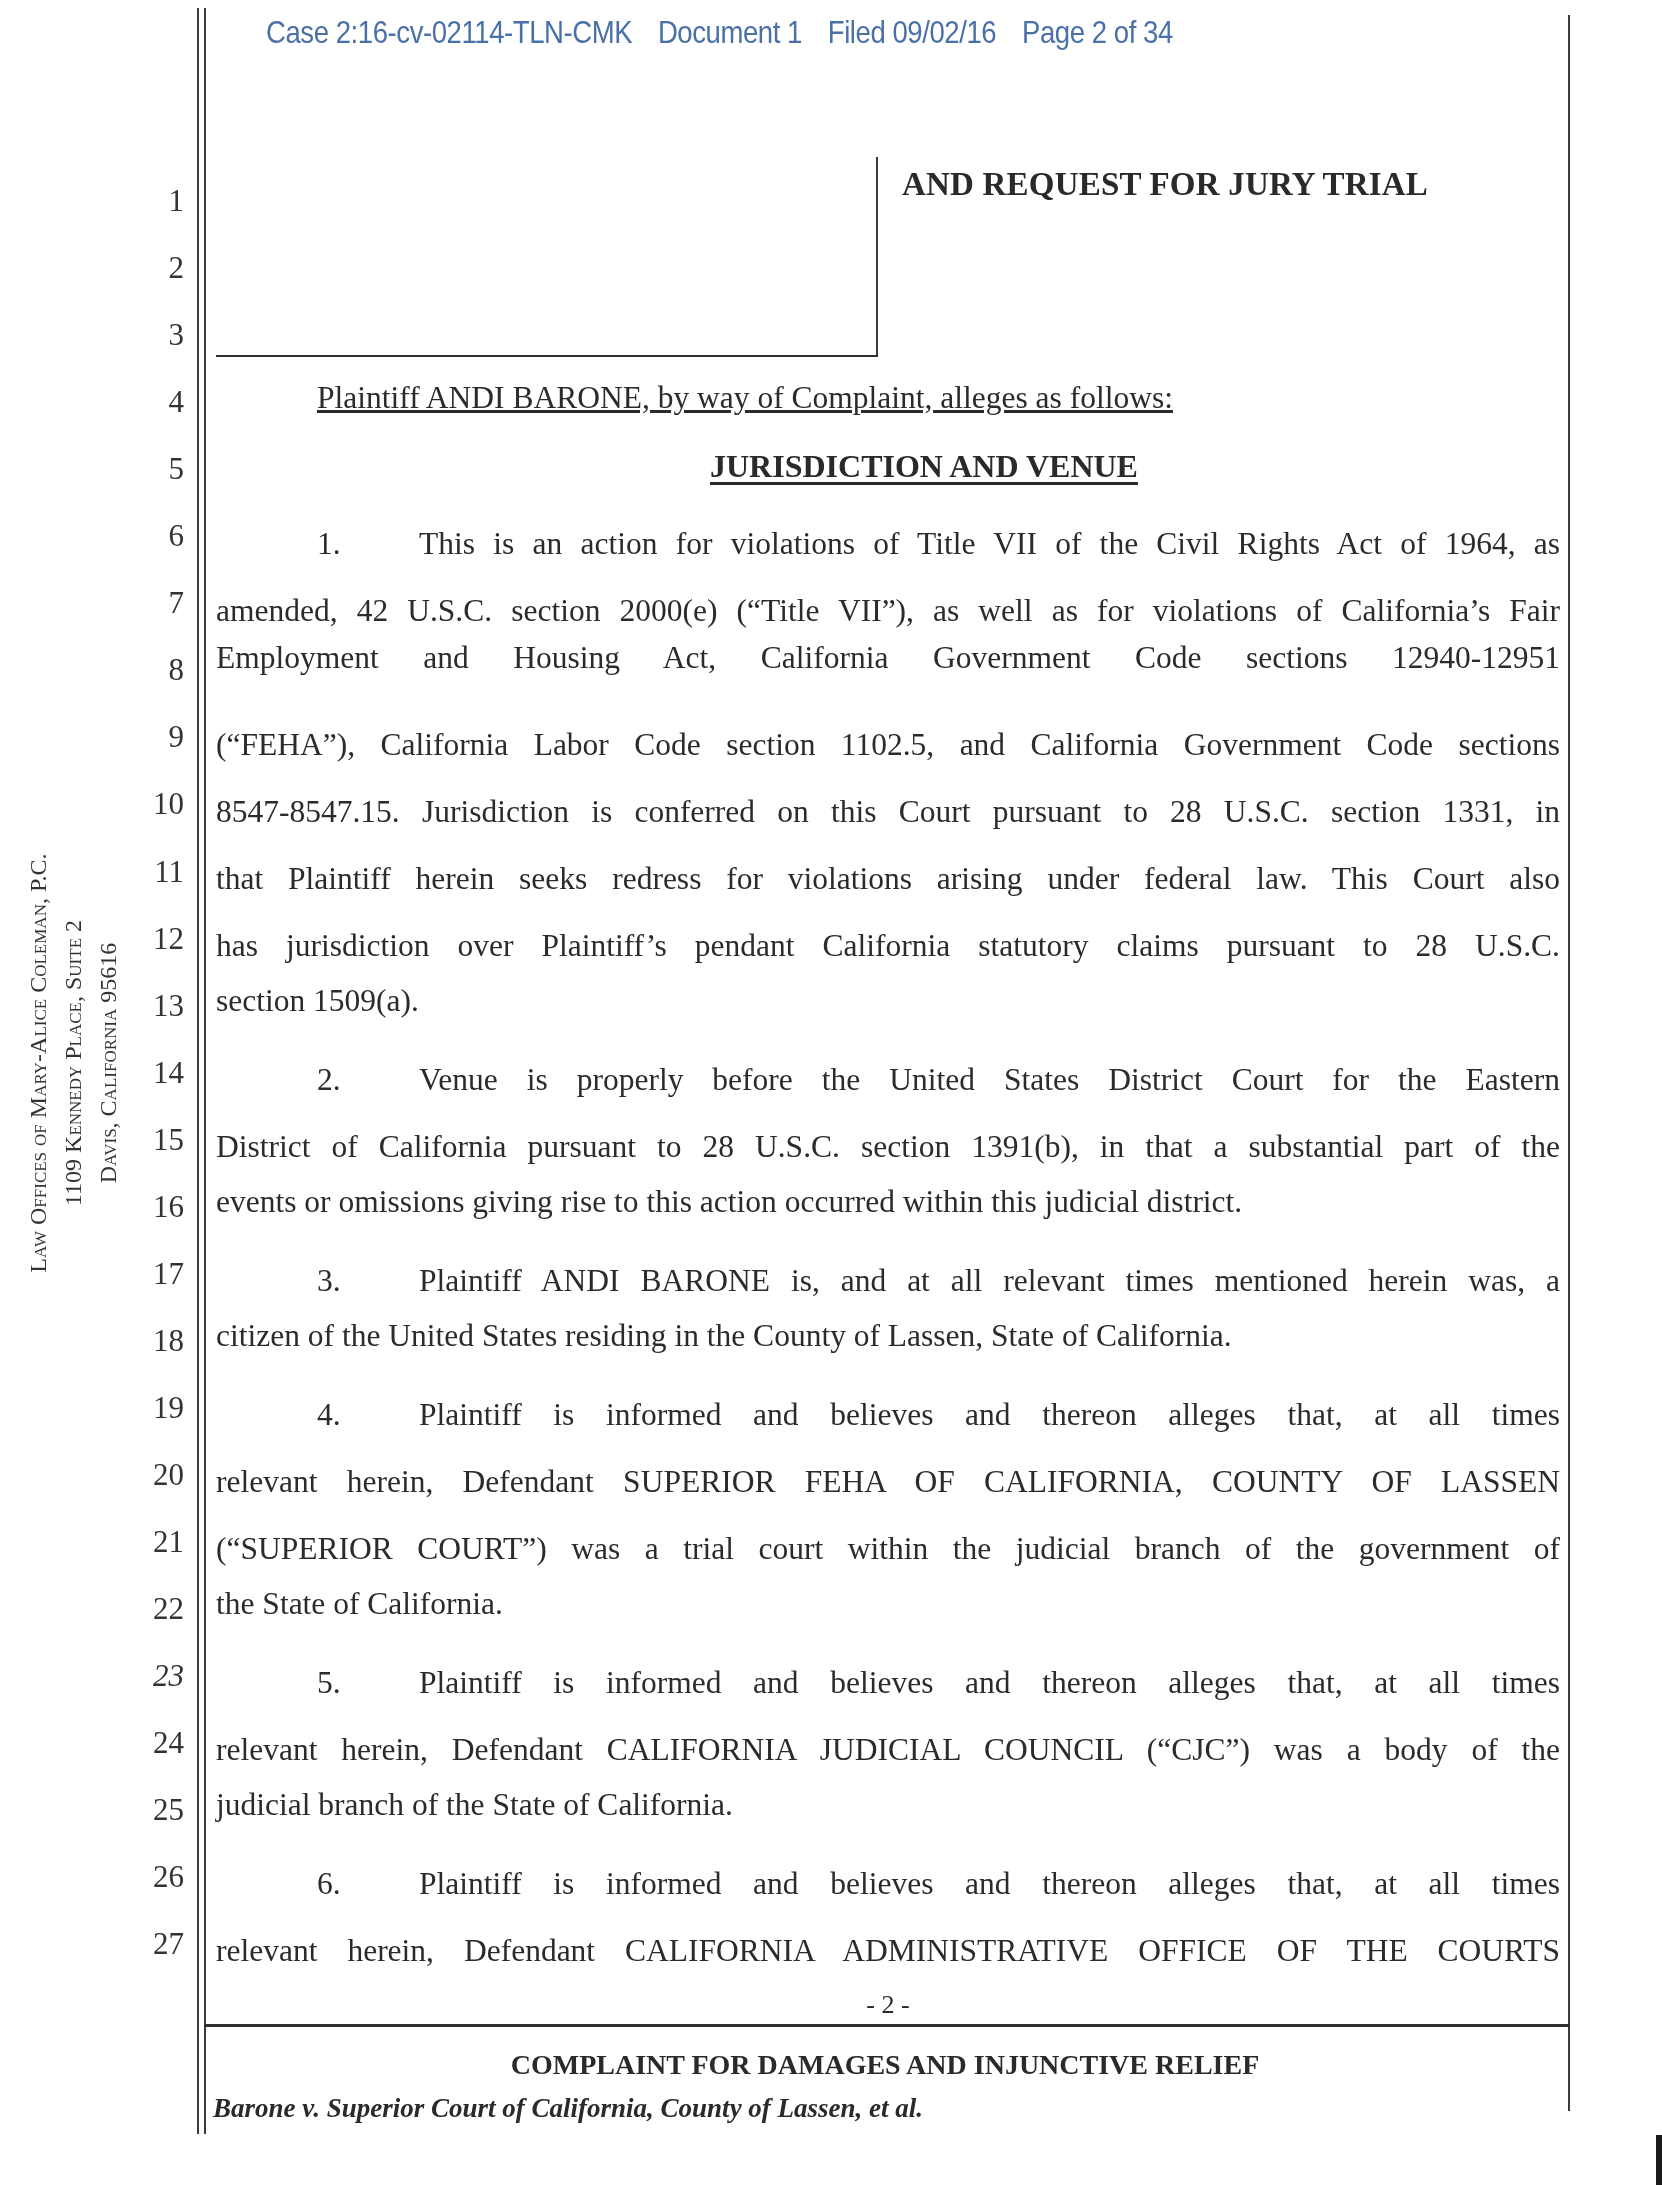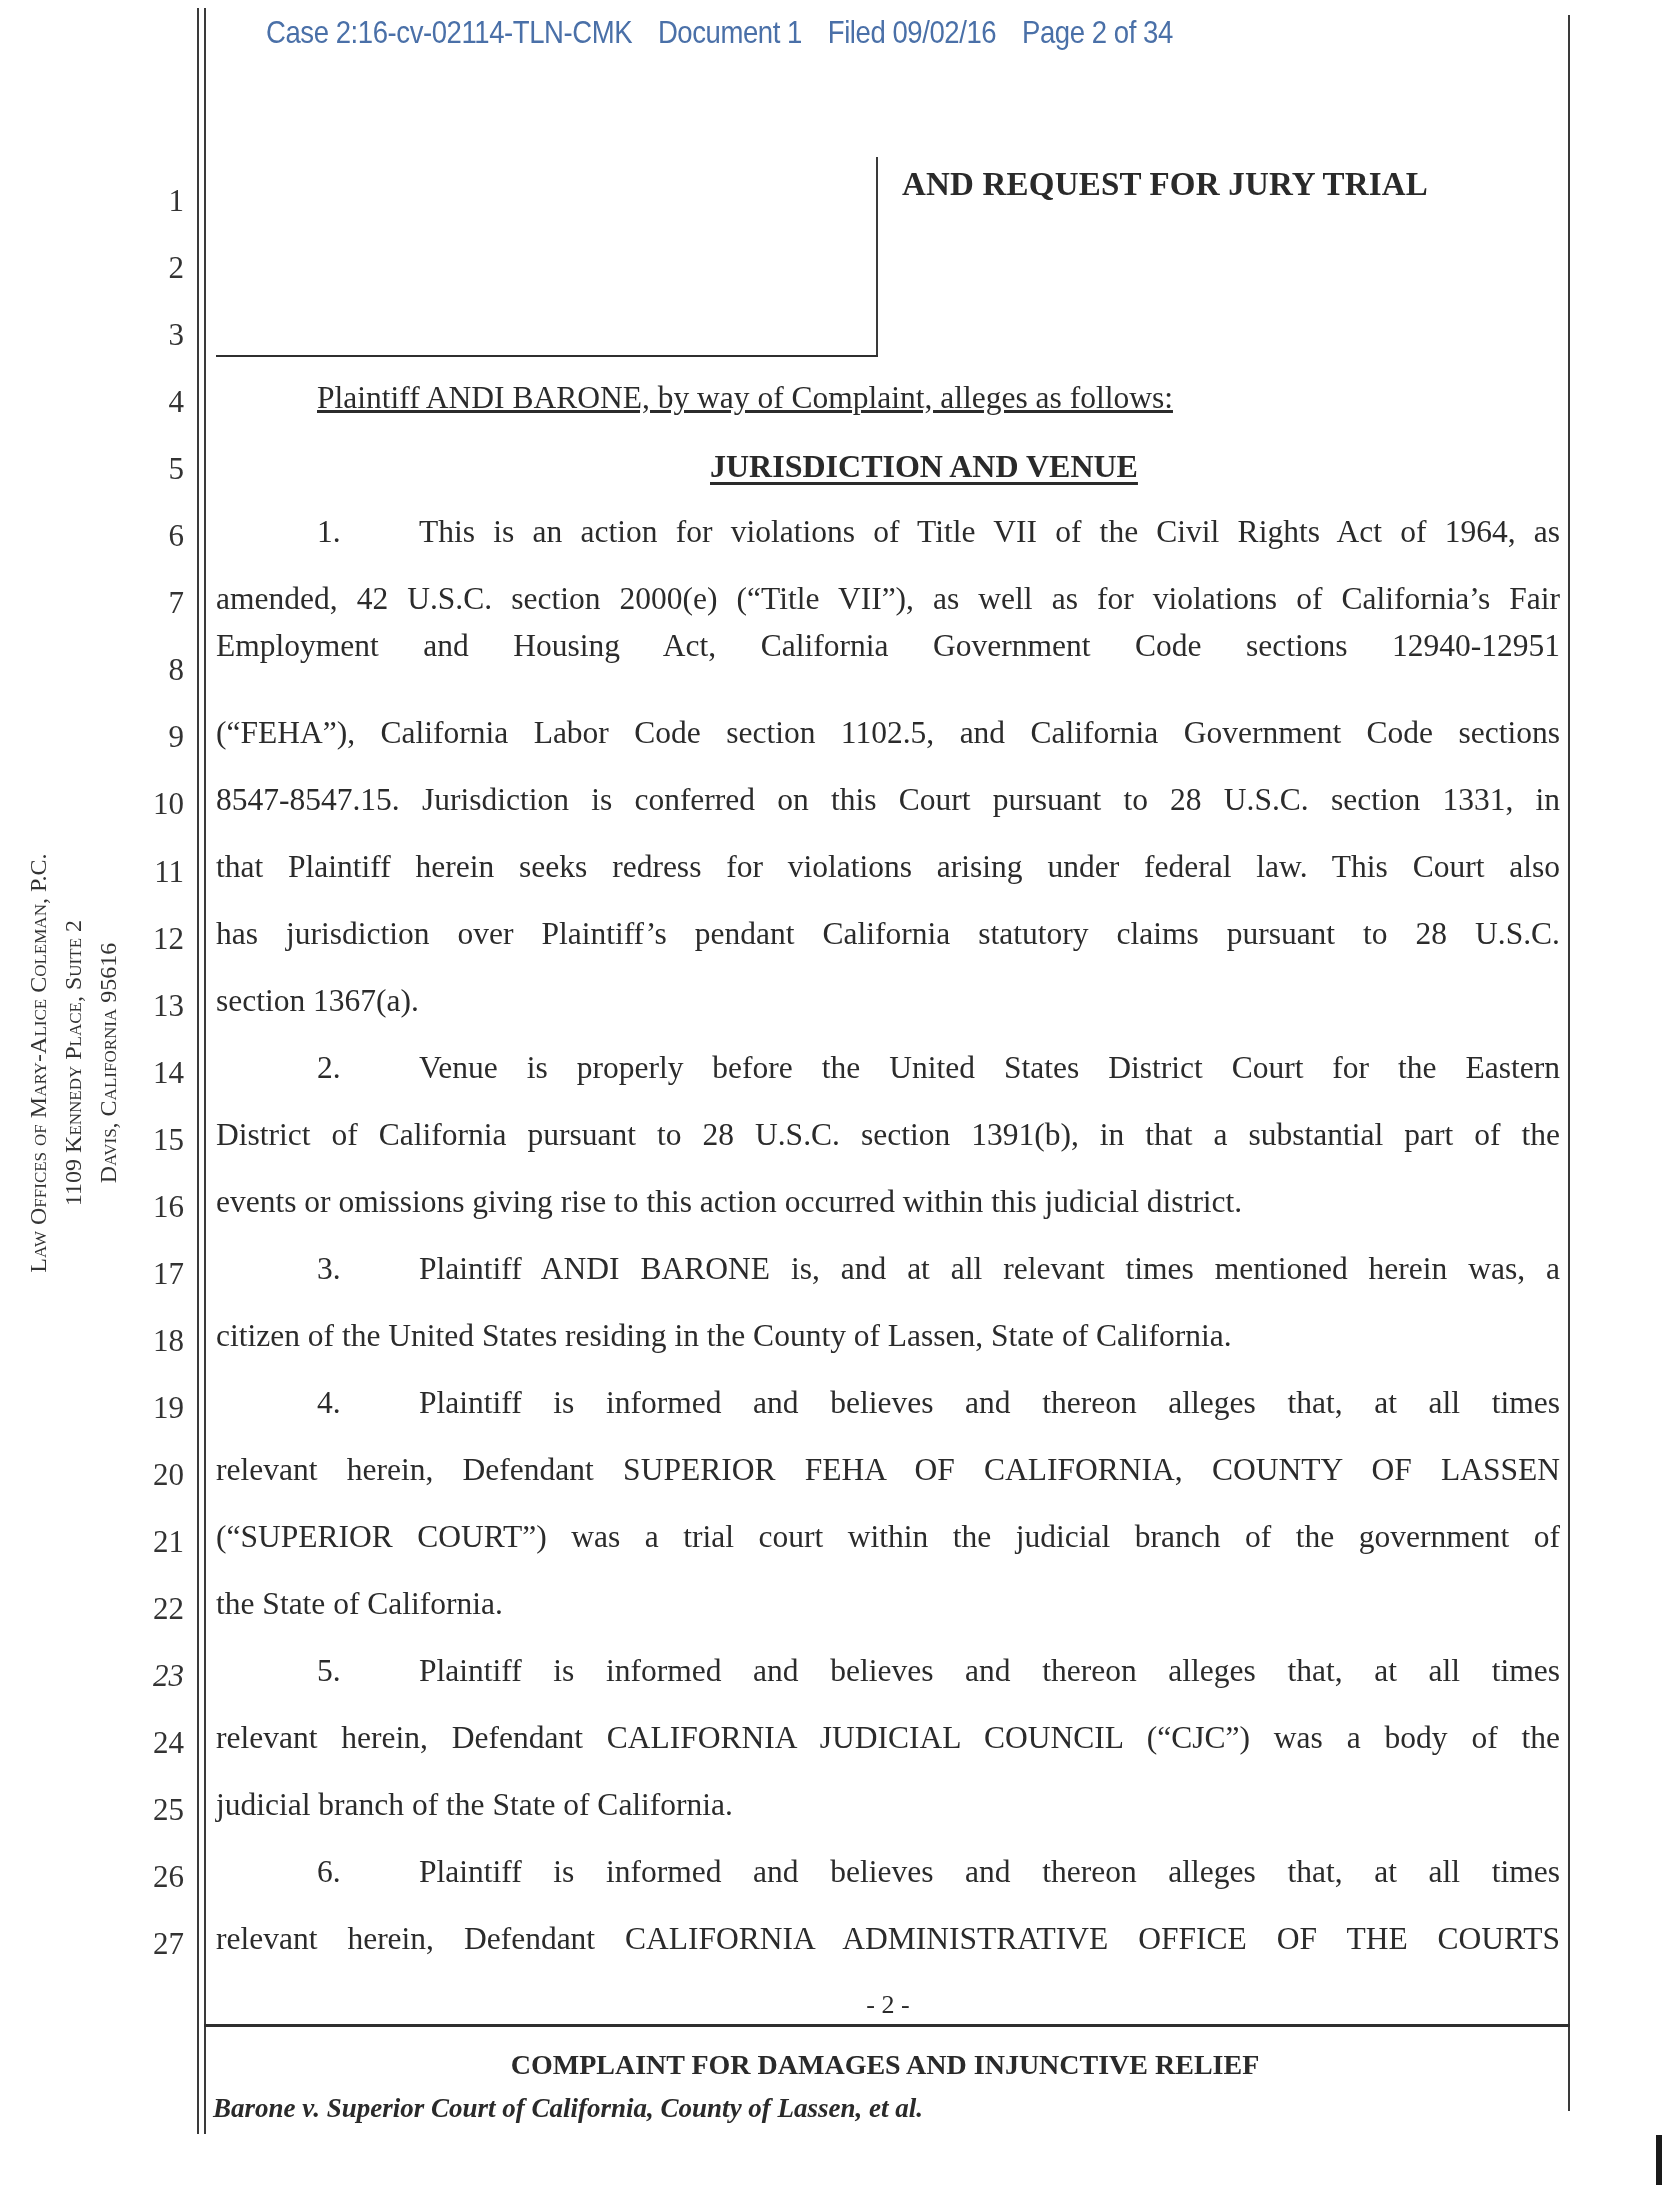--- a/index.html
+++ b/index.html
@@ -23,21 +23,21 @@
 
   .lnum {
     position: absolute; left: 120px; width: 64px; text-align: right;
     font-size: 31px; color: #333; line-height: 1;
   }
 
   .bline {
     position: absolute; left: 216px; width: 1344px;
     font-size: 31.5px; line-height: 1; white-space: nowrap; color: #2b2b2b;
   }
-  .bline.just { text-align: justify; text-align-last: justify; white-space: normal; }
+  .bline.just { text-align: justify; text-align-last: justify; white-space: normal; margin-top: 12px; }
   .para-num { display: inline-block; width: 102px; }
 
   #caption-box-right { left: 876px; top: 157px; width: 2px; height: 200px; }
   #caption-box-bottom { left: 216px; top: 355px; width: 662px; height: 2px; }
 
   #title-right {
     left: 902px; top: 166px; font-weight: bold; font-size: 33px;
     white-space: nowrap; color: #2a2a2a; letter-spacing: 0.2px;
   }
 
@@ -128,21 +128,21 @@
 
 <div class="bline just" style="top:516px; padding-left:101px; width:1243px;">
   <span class="para-num">1.</span><span>This is an action for violations of Title VII of the Civil Rights Act of 1964, as</span>
 </div>
 <div class="bline just" style="top:583px;"><span>amended, 42 U.S.C. section 2000(e) (“Title VII”), as well as for violations of California’s Fair</span></div>
 <div class="bline just" style="top:630px;"><span>Employment and Housing Act, California Government Code sections 12940-12951</span></div>
 <div class="bline just" style="top:717px;"><span>(“FEHA”), California Labor Code section 1102.5, and California Government Code sections</span></div>
 <div class="bline just" style="top:784px;"><span>8547-8547.15.  Jurisdiction is conferred on this Court pursuant to 28 U.S.C. section 1331, in</span></div>
 <div class="bline just" style="top:851px;"><span>that Plaintiff herein seeks redress for violations arising under federal law.  This Court also</span></div>
 <div class="bline just" style="top:918px;"><span>has jurisdiction over Plaintiff’s pendant California statutory claims pursuant to 28 U.S.C.</span></div>
-<div class="bline" style="top:985px;"><span>section 1367(a).</span></div>
+<div class="bline" style="top:985px;"><span>section 1509(a).</span></div>
 
 <div class="bline just" style="top:1052px; padding-left:101px; width:1243px;">
   <span class="para-num">2.</span><span>Venue is properly before the United States District Court for the Eastern</span>
 </div>
 <div class="bline just" style="top:1119px;"><span>District of California pursuant to 28 U.S.C. section 1391(b), in that a substantial part of the</span></div>
 <div class="bline" style="top:1186px;"><span>events or omissions giving rise to this action occurred within this judicial district.</span></div>
 
 <div class="bline just" style="top:1253px; padding-left:101px; width:1243px;">
   <span class="para-num">3.</span><span>Plaintiff ANDI BARONE is, and at all relevant times mentioned herein was, a</span>
 </div>

